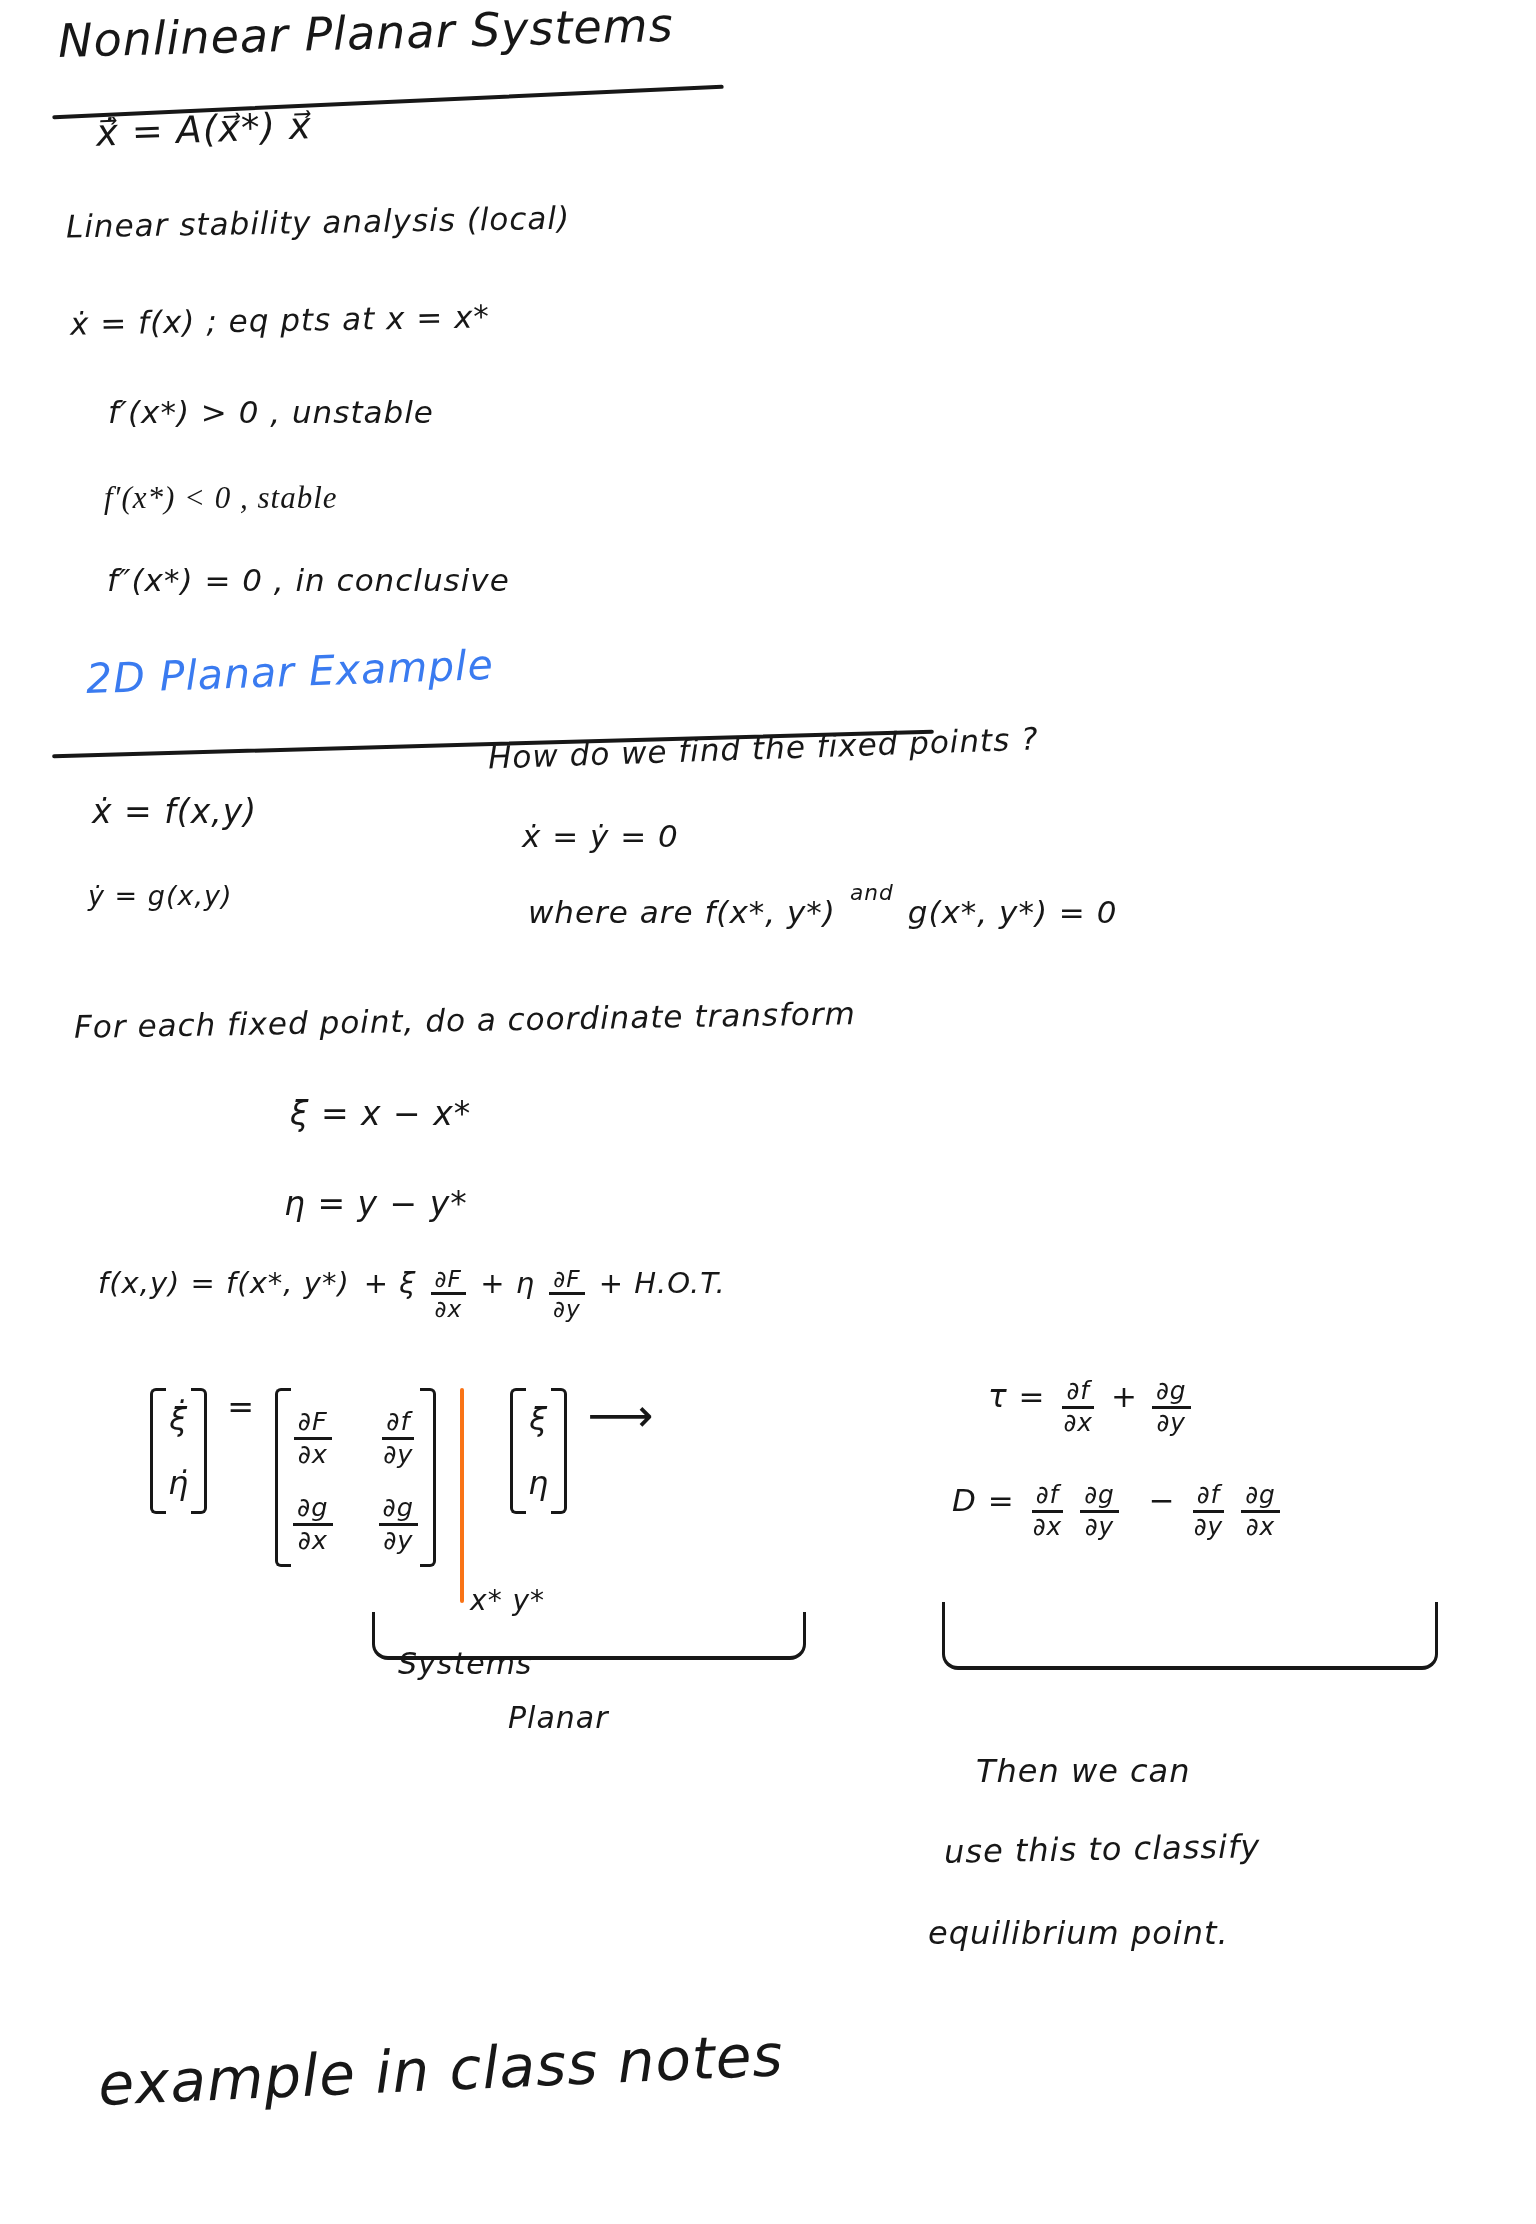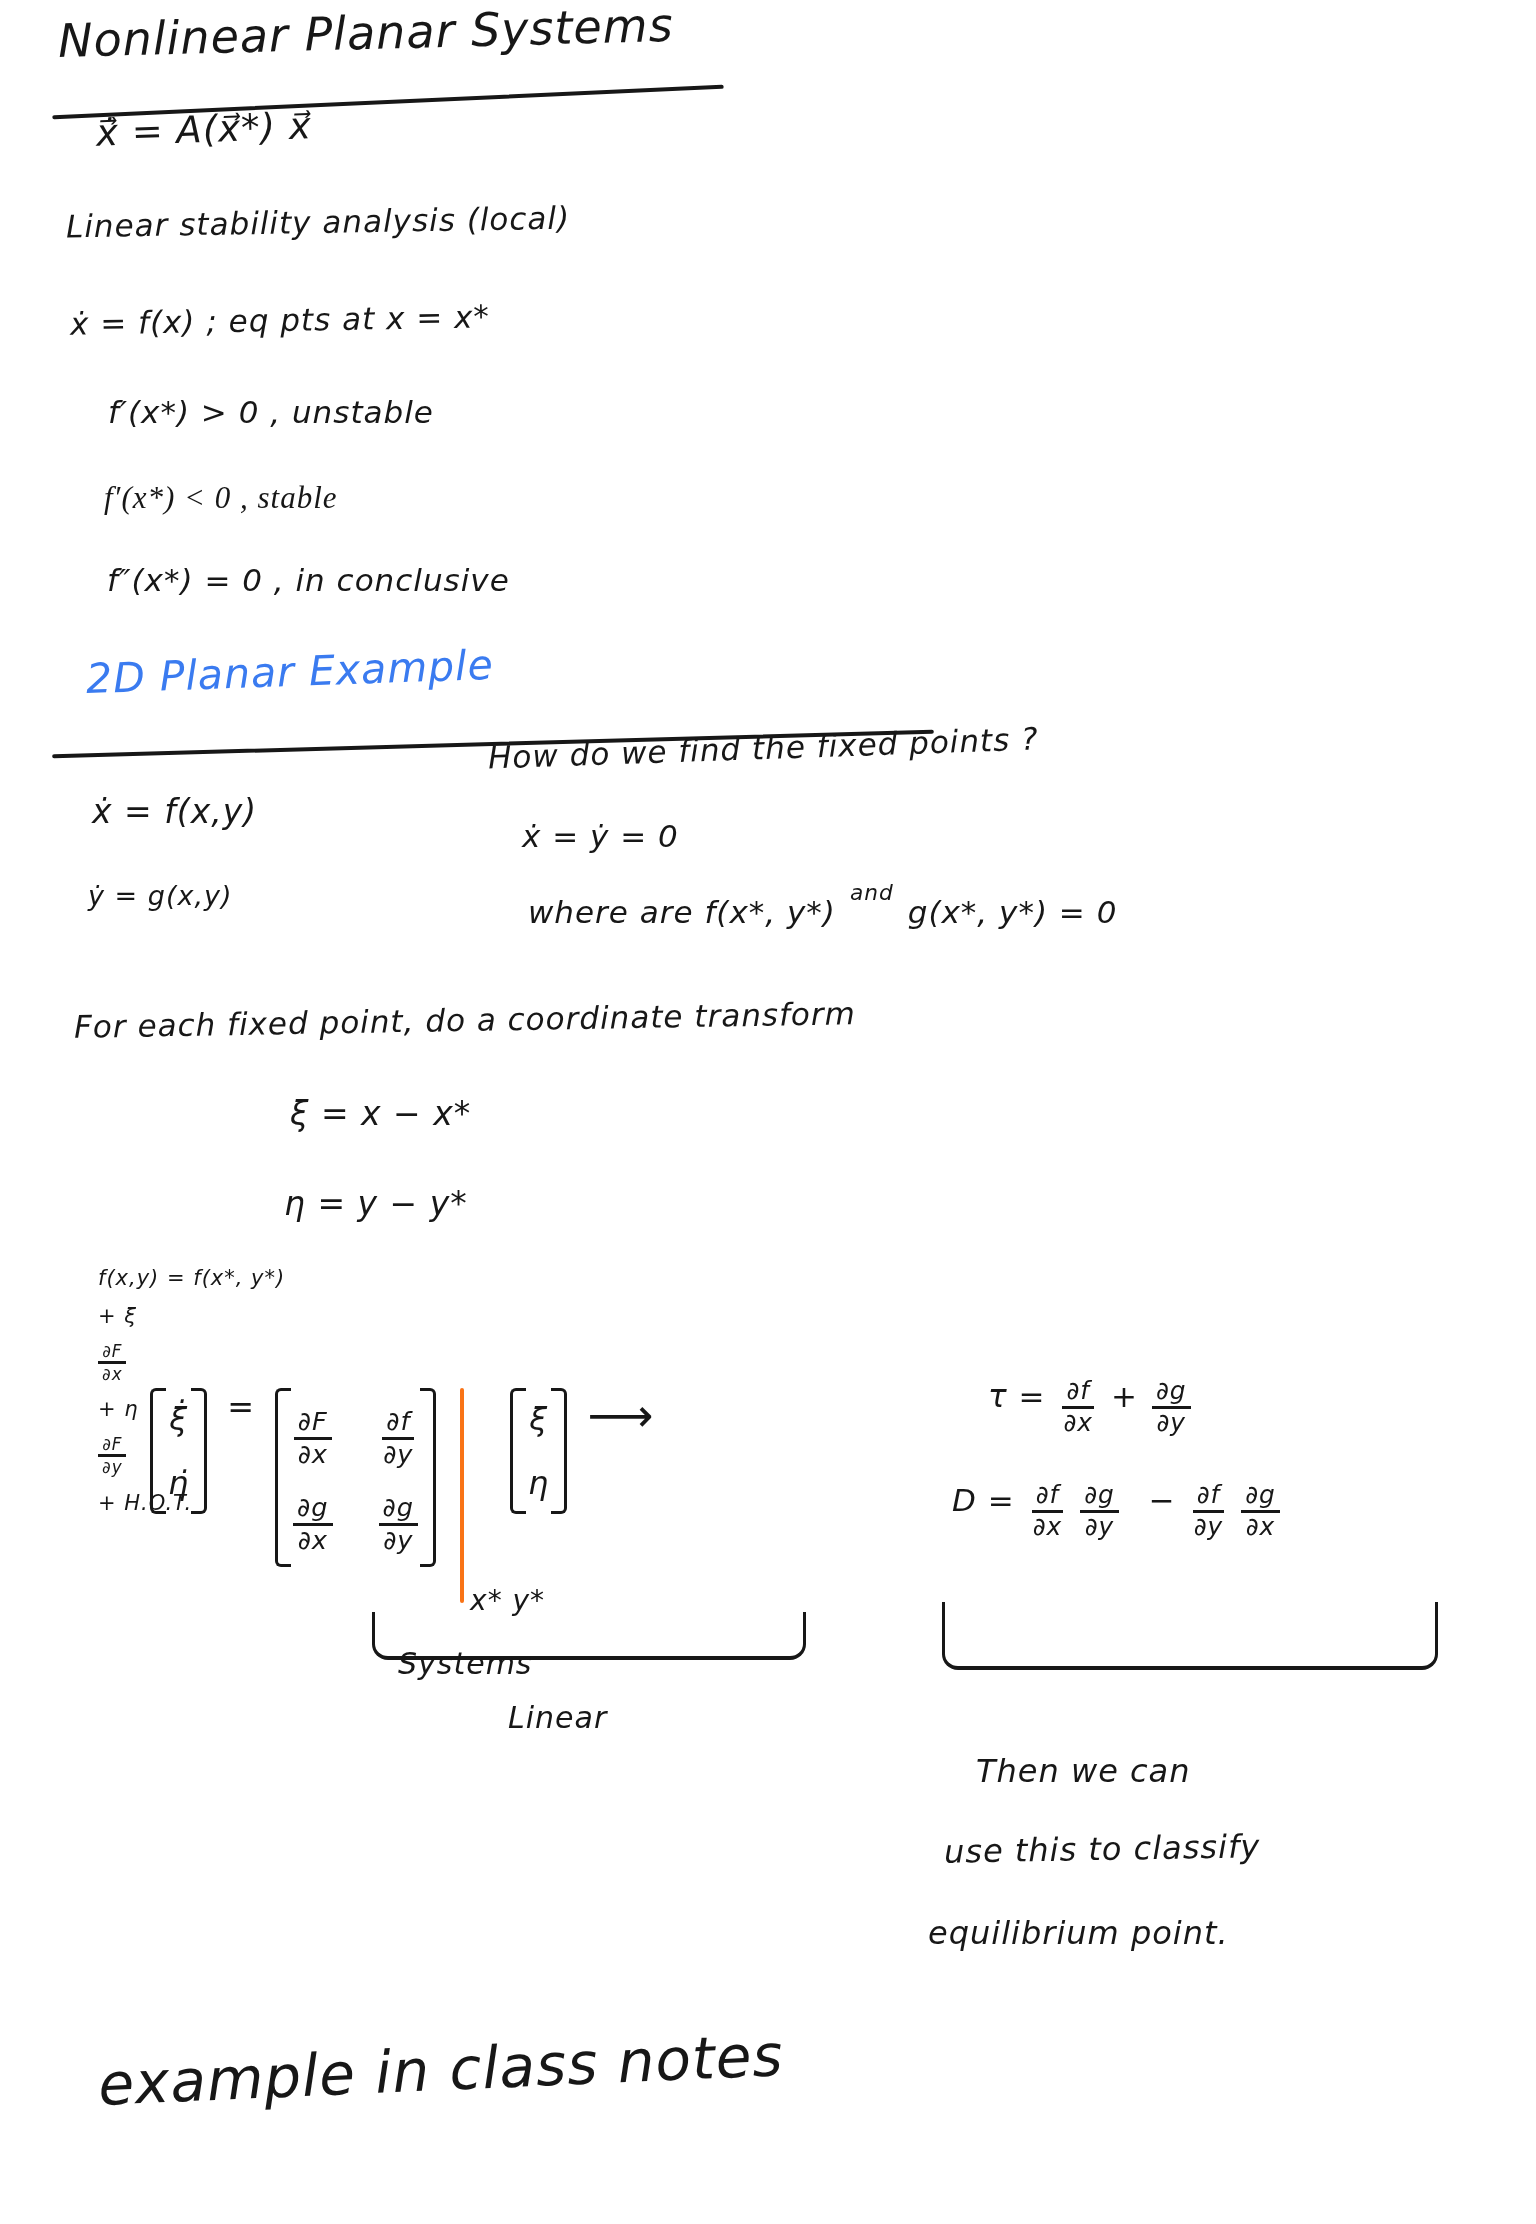--- a/index.html
+++ b/index.html
@@ -68,21 +68,21 @@
     <span class="sup-and">and</span>
     <span>g(x*, y*) = 0</span>
   </div>
 
   <div class="line" style="left:74px;top:1002px;font-size:31px;transform:rotate(-1deg);">For each fixed point, do a coordinate transform</div>
 
   <div class="line" style="left:290px;top:1094px;font-size:33px;">ξ = x − x*</div>
 
   <div class="line" style="left:284px;top:1184px;font-size:33px;">η = y − y*</div>
 
-  <div class="line row" style="left:98px;top:1266px;font-size:21px;flex-direction:column;">
+  <div class="line row" style="left:98px;top:1266px;font-size:29px;">
     <span>f(x,y) = f(x*, y*)</span>
     <span>+ ξ</span>
     <span class="frac">
       <span class="num">∂F</span>
       <span class="den">∂x</span>
     </span>
     <span>+ η</span>
     <span class="frac">
       <span class="num">∂F</span>
       <span class="den">∂y</span>
@@ -159,21 +159,21 @@
       <span class="den">∂y</span>
     </span>
     <span class="frac">
       <span class="num">∂g</span>
       <span class="den">∂x</span>
     </span>
   </div>
 
   <div class="brace" style="left:372px;top:1612px;width:428px;height:44px;"></div>
   <div class="line" style="left:398px;top:1646px;font-size:30px;">Systems</div>
-  <div class="line" style="left:508px;top:1700px;font-size:30px;">Linear</div>
+  <div class="line" style="left:508px;top:1700px;font-size:30px;">Planar</div>
 
   <div class="brace" style="left:942px;top:1602px;width:490px;height:64px;"></div>
 
   <div class="line" style="left:976px;top:1752px;font-size:32px;">Then we can</div>
   <div class="line" style="left:944px;top:1830px;font-size:32px;transform:rotate(-1deg);">use this to classify</div>
   <div class="line" style="left:928px;top:1914px;font-size:32px;">equilibrium point.</div>
 
   <div class="line" style="left:98px;top:2036px;font-size:58px;transform:rotate(-2.5deg);">example in class notes</div>
 
 </div>

